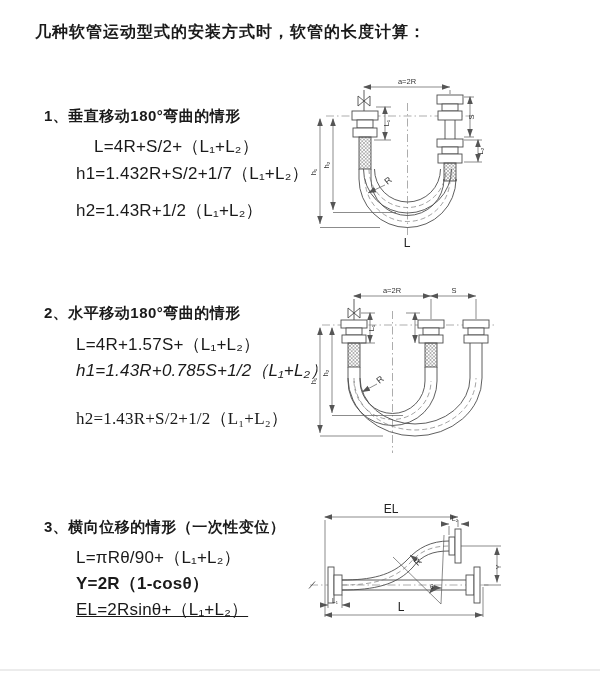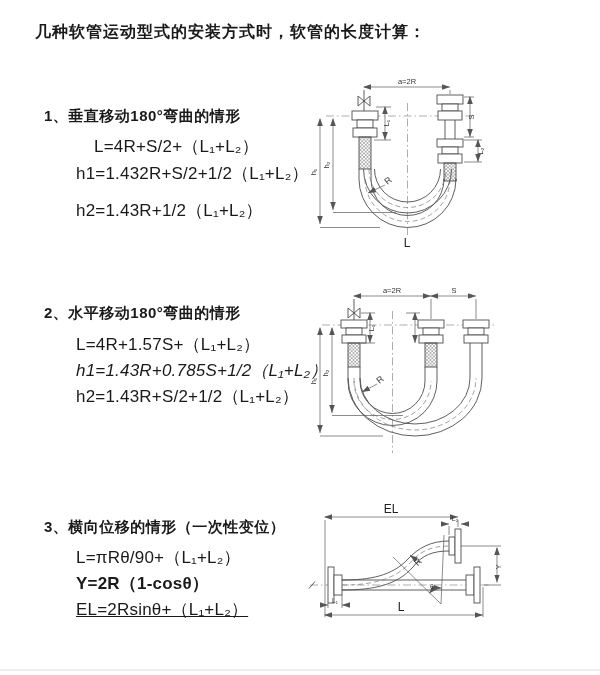--- a/index.html
+++ b/index.html
@@ -21,21 +21,21 @@
   .dlb2{font-size:12px;fill:#222;}
   .bottom-strip{position:absolute;left:0;top:669px;width:600px;height:2px;background:#ececec;}
 </style>
 </head>
 <body>
 
 <div class="abs title" style="left:35px;top:22px;">几种软管运动型式的安装方式时，软管的长度计算：</div>
 
 <div class="abs heading" style="left:44px;top:107px;">1、垂直移动180°弯曲的情形</div>
 <div class="abs formula" style="left:76px;top:135px;margin-left:18px;">L=4R+S/2+（L₁+L₂）</div>
-<div class="abs formula" style="left:76px;top:162px;">h1=1.432R+S/2+1/2（L₁+L₂）</div>
+<div class="abs formula" style="left:76px;top:162px;">h1=1.432R+S/2+1/7（L₁+L₂）</div>
 <div class="abs formula" style="left:76px;top:199px;">h2=1.43R+1/2（L₁+L₂）</div>
 
 <svg class="abs" style="left:308px;top:73px;" width="292" height="195" viewBox="0 0 292 195">
   <defs>
     <marker id="a1e" markerWidth="9" markerHeight="8" refX="8" refY="4" orient="auto" markerUnits="userSpaceOnUse">
         <path d="M0,1.2 L8,4 L0,6.8 Z" fill="#555"></path>
       </marker>
     <marker id="a1s" markerWidth="9" markerHeight="8" refX="1" refY="4" orient="auto" markerUnits="userSpaceOnUse">
         <path d="M8,1.2 L0,4 L8,6.8 Z" fill="#555"></path>
       </marker>
@@ -115,21 +115,21 @@
     <text class="dlb" x="8" y="99" text-anchor="middle" transform="rotate(-90 8 99)">h₁</text>
     <text class="dlb" x="21" y="92" text-anchor="middle" transform="rotate(-90 21 92)">h₂</text>
     <text class="dlb" style="font-size:9px;" x="82" y="110" text-anchor="middle" transform="rotate(-40 82 110)">R</text>
     <text class="dlb2" x="99" y="174" text-anchor="middle">L</text>
   </g>
 </svg>
 
 <div class="abs heading" style="left:44px;top:304px;">2、水平移动180°弯曲的情形</div>
 <div class="abs formula" style="left:76px;top:333px;">L=4R+1.57S+（L₁+L₂）</div>
 <div class="abs formula" style="left:76px;top:359px;font-style:italic;">h1=1.43R+0.785S+1/2（L₁+L₂）</div>
-<div class="abs formula" style="left:76px;top:385px;">h2=1.43R+S/2+1/2（L₁+L₂）</div>
+<div class="abs formula" style="left:76px;top:407px;font-family:Liberation Serif, serif;">h2=1.43R+S/2+1/2（L₁+L₂）</div>
 
 <svg class="abs" style="left:308px;top:283px;" width="292" height="182" viewBox="0 0 292 182">
   <defs>
     <marker id="a2e" markerWidth="9" markerHeight="8" refX="8" refY="4" orient="auto" markerUnits="userSpaceOnUse">
         <path d="M0,1.2 L8,4 L0,6.8 Z" fill="#555"></path>
       </marker>
     <marker id="a2s" markerWidth="9" markerHeight="8" refX="1" refY="4" orient="auto" markerUnits="userSpaceOnUse">
         <path d="M8,1.2 L0,4 L8,6.8 Z" fill="#555"></path>
       </marker>
     <pattern id="b2" width="3.5" height="3.5" patternUnits="userSpaceOnUse">

